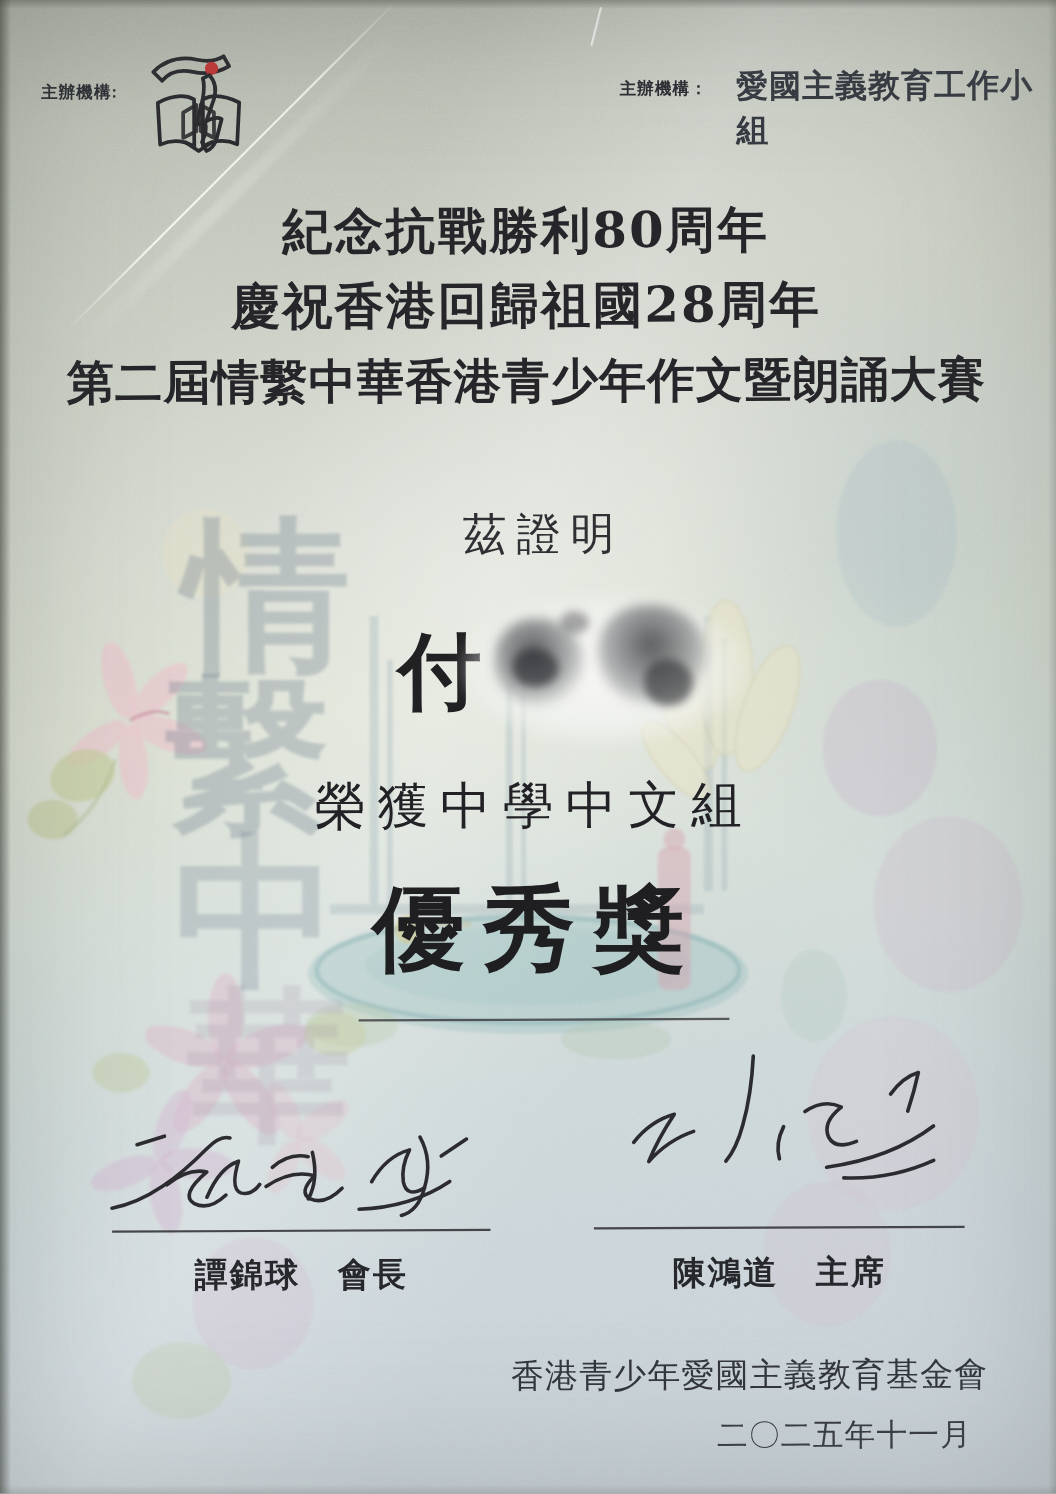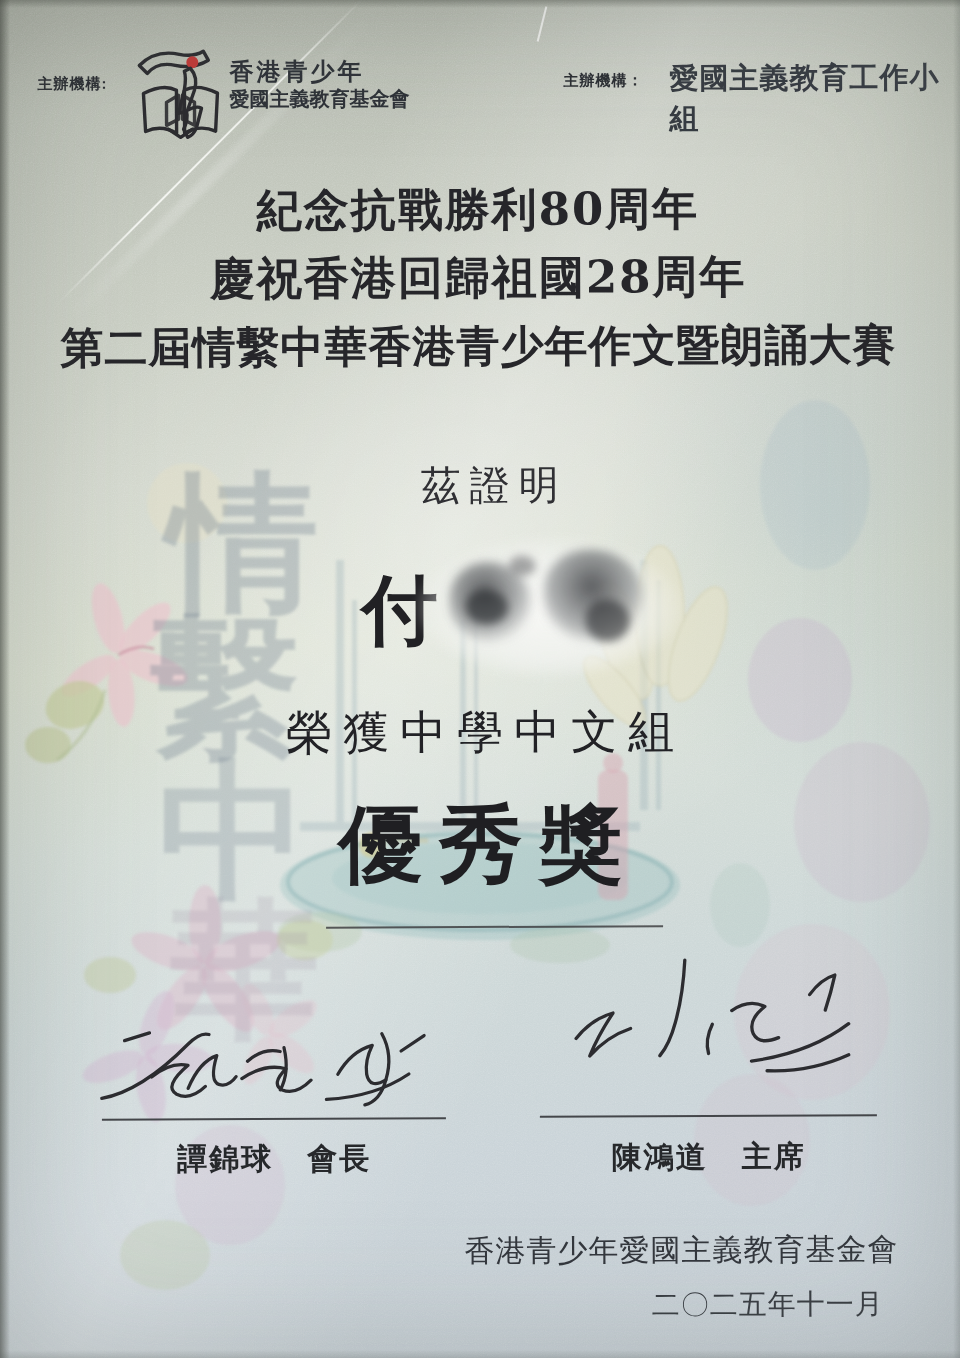--- a/index.html
+++ b/index.html
@@ -185,24 +185,20 @@
       <path d="M4,20 Q20,4 44,9 Q58,12 68,6 L73,15 Q58,24 40,20 Q22,16 12,28 Z" fill="#c13a38"></path>
       <circle cx="57" cy="17" r="6" fill="#c13a38"></circle>
       <path d="M55,23 q8,9 4,22 l-7,20 q9,-5 14,-2 l-5,19 q-3,8 -9,10 l-4,-8 q5,-10 3,-18 l-8,2 l6,-24 q2,-12 0,-18 Z" fill="#c13a38"></path>
       <path d="M8,48 Q28,38 41,45 L41,88 Q26,79 10,86 Z" fill="#4d82b8"></path>
       <path d="M82,48 Q62,38 49,45 L49,88 Q64,79 80,86 Z" fill="#4d82b8"></path>
       <path d="M43,50 L31,57 L31,80 L43,74 Z" fill="#cf5a55" opacity="0.9"></path>
       <path d="M47,50 L59,57 L59,80 L47,74 Z" fill="#cf5a55" opacity="0.9"></path>
       <path d="M33,84 L45,92 L57,84" fill="none" stroke="#c13a38" stroke-width="4"></path>
     </svg>
 
-    <div class="org-name sans">
-      <div class="l1">香港青少年</div>
-      <div class="l2">愛國主義教育基金會</div>
-    </div>
 
     <div class="hdr-label sans" style="left:566px;top:72px">主辦機構：</div>
     <div class="sup-name sans">愛國主義教育工作小組</div>
 
     <div class="title-line t1">紀念抗戰勝利80周年</div>
     <div class="title-line t2">慶祝香港回歸祖國28周年</div>
     <div class="title-line t3">第二屆情繫中華香港青少年作文暨朗誦大賽</div>
 
     <div class="certify">茲證明</div>
     <div class="surname">付</div>

